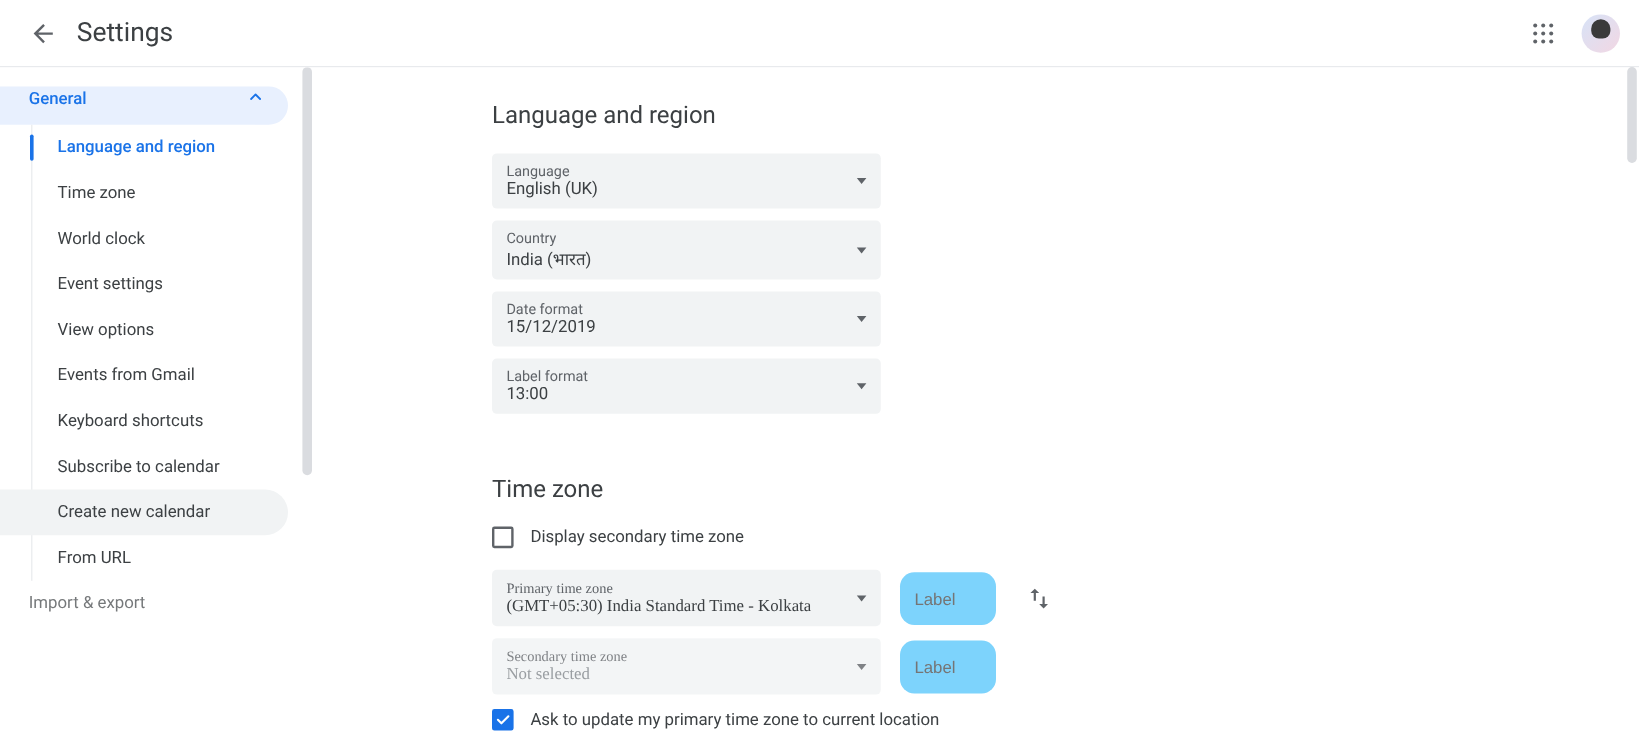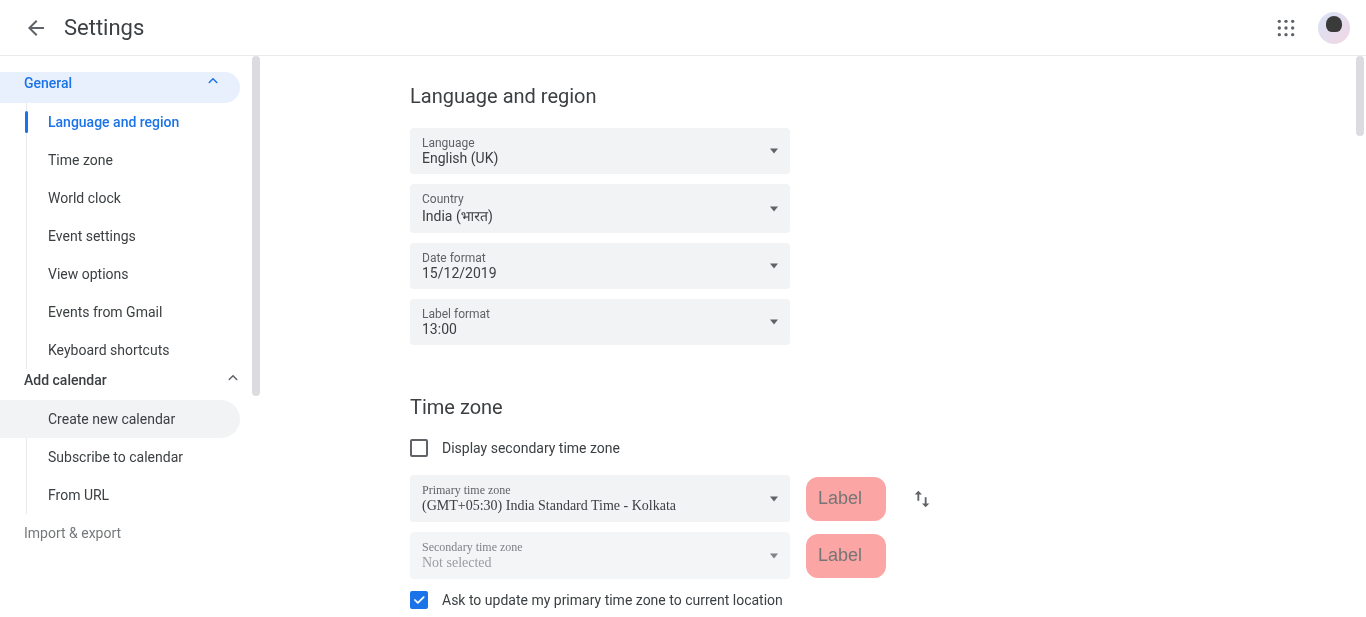--- a/index.html
+++ b/index.html
@@ -155,21 +155,21 @@
     width:8px; height:80px;
     background:#dadce0; border-radius:4px;
   }
   .section-title {
     font-size: 20px;
     color: #3c4043;
     font-weight: 400;
     margin-bottom: 20px;
   }
   .dropdown {
-    width: 380px;
+    width: 324px;
     background: #f1f3f4;
     border-radius: 4px;
     padding: 8px 12px;
     margin-bottom: 10px;
     position: relative;
     cursor: pointer;
     border: none;
   }
   .dropdown-label {
     font-size: 12px;
@@ -214,25 +214,25 @@
   .tz-row {
     display: flex;
     align-items: center;
     gap: 16px;
     margin-bottom: 10px;
   }
   .tz-row .dropdown { margin-bottom: 0; font-family: Liberation Serif, serif; }
   .label-input {
     width: 80px;
     height: 44px;
-    background: #fca5a5;
+    background: #7dd3fc;
     border: none;
     border-radius: 12px;
     padding: 0 12px;
-    font-size: 18px;
+    font-size: 14px;
     color: #5f6368;
   }
   .swap-btn {
     width: 40px; height: 40px;
     display:flex;align-items:center;justify-content:center;
     color:#5f6368;
     cursor:pointer;
     border-radius:50%;
   }
   .section-gap { height: 40px; }
@@ -278,31 +278,23 @@
     <div class="nav-group">
       <div class="nav-item active">Language and region</div>
       <div class="nav-item">Time zone</div>
       <div class="nav-item">World clock</div>
       <div class="nav-item">Event settings</div>
       <div class="nav-item">View options</div>
       <div class="nav-item">Events from Gmail</div>
       <div class="nav-item">Keyboard shortcuts</div>
     </div>
 
-    <div class="section-head">
-      <span>Add calendar</span>
-      <span class="chev">
-        <svg width="18" height="18" viewBox="0 0 24 24">
-            <path d="M7 14l5-5 5 5" stroke="currentColor" stroke-width="2" fill="none" stroke-linecap="round" stroke-linejoin="round"></path>
-          </svg>
-      </span>
-    </div>
     <div class="nav-group">
+      <div class="nav-item">Subscribe to calendar</div>
       <div class="nav-item hover">Create new calendar</div>
-      <div class="nav-item">Subscribe to calendar</div>
       <div class="nav-item">From URL</div>
     </div>
 
     <div class="trunc-item" style="opacity:.7;white-space:nowrap;overflow:hidden">Import &amp; export</div>
 
     <div class="sidebar-scroll-indicator"></div>
   </div>
 
   <div class="main">
     <div class="main-scroll-indicator"></div>

